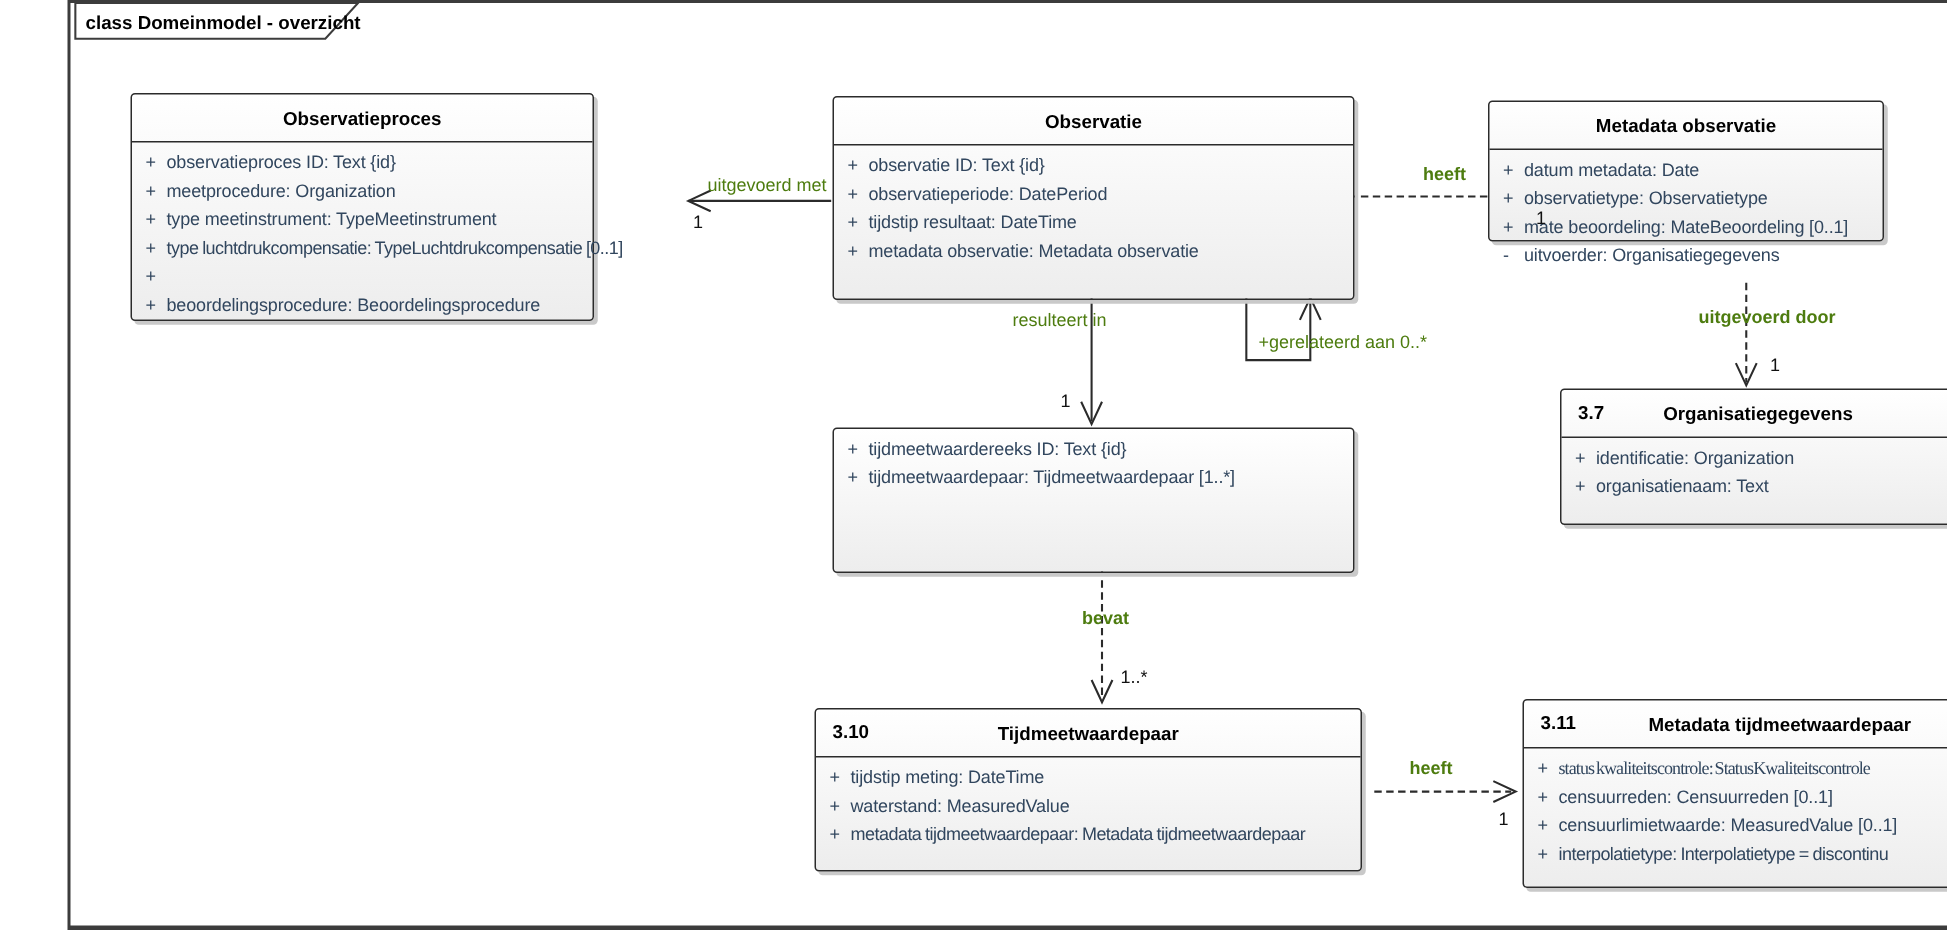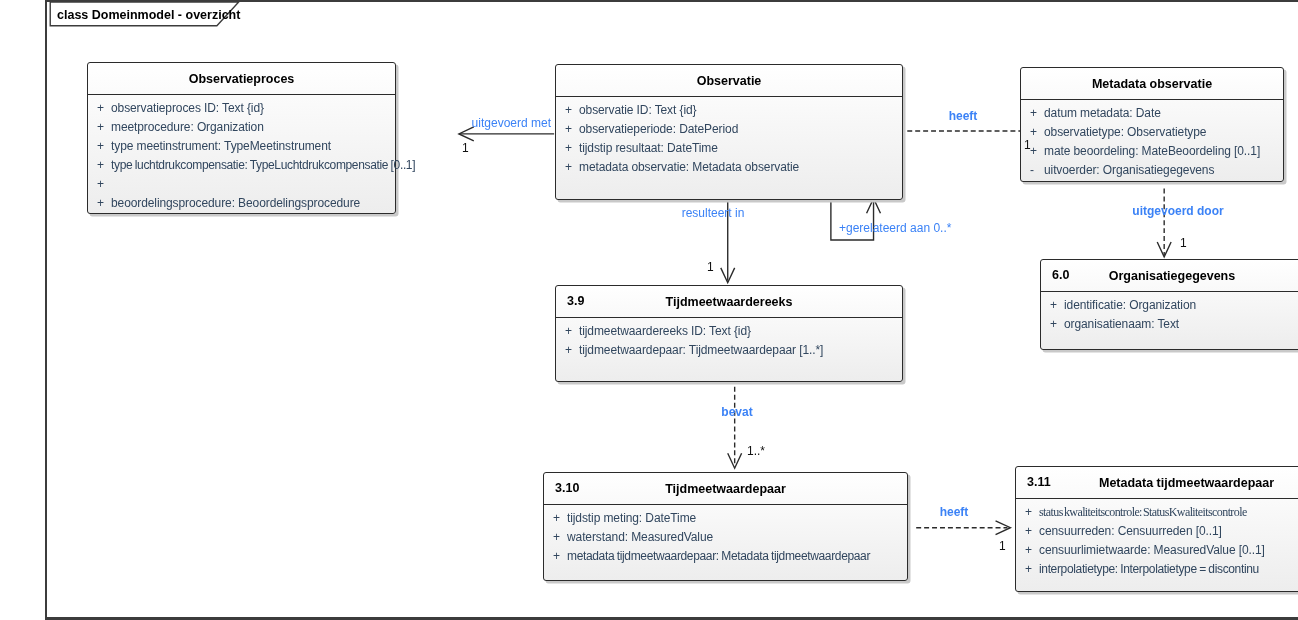--- a/index.html
+++ b/index.html
@@ -35,23 +35,23 @@
     font-size:12.5px;font-weight:bold;color:var(--title-text);
   }
   .cls-num{position:absolute;left:11px;top:8px;font-size:12.5px;font-weight:bold;}
   .cls-attrs{padding-top:4px;}
   .attr{display:flex;line-height:19px;font-size:12px;color:var(--attribute-text);}
   .attr .vis{flex:none;width:23px;padding-left:9px;}
   .attr .atext{white-space:nowrap;letter-spacing:-0.1px;}
   .attr .atext.condense-sm{letter-spacing:-0.35px;word-spacing:-0.5px;}
   .attr .atext.condense{letter-spacing:-0.6px;word-spacing:-1.2px;font-family:Liberation Serif, serif;}
   .clabel{
-    position:absolute;z-index:3;font-size:12px;color:#3b82f6;white-space:nowrap;line-height:14px;
-  }
-  .clabel.wrap{white-space:normal;text-align:center;}
+    position:absolute;z-index:3;font-size:12px;color:#4d7c0f;white-space:nowrap;line-height:14px;
+  }
+  .clabel.wrap{white-space:normal;}
   .clabel.right{text-align:right;}
   .clabel.center{text-align:center;font-weight:bold;}
   .mult{position:absolute;z-index:3;font-size:12px;color:#111;line-height:13px;}
 </style>
 </head>
 <body>
 
 <div class="canvas">
 
   <svg class="wires" viewBox="0 0 1298 620">
@@ -146,21 +146,21 @@
           <span class="vis">+</span>
           <span class="atext">tijdstip resultaat: DateTime</span>
         </div>
       <div class="attr">
           <span class="vis">+</span>
           <span class="atext">metadata observatie: Metadata observatie</span>
         </div>
     </div>
   </div>
 
-  <div class="uml-class" style="left:973px;top:65px;width:264px;height:115px">
+  <div class="uml-class" style="left:945px;top:65px;width:264px;height:94px">
     <div class="cls-title">
       <span class="cls-num"></span>
       <span class="cls-name">Metadata observatie</span>
     </div>
     <div class="cls-attrs">
       <div class="attr">
           <span class="vis">+</span>
           <span class="atext">datum metadata: Date</span>
         </div>
       <div class="attr">
@@ -173,40 +173,36 @@
         </div>
       <div class="attr">
           <span class="vis">-</span>
           <span class="atext">uitvoerder: Organisatiegegevens</span>
         </div>
     </div>
   </div>
 
   <div class="uml-class" style="left:993px;top:257px;width:264px;height:91px">
     <div class="cls-title">
-      <span class="cls-num">6.0</span>
+      <span class="cls-num">3.7</span>
       <span class="cls-name">Organisatiegegevens</span>
     </div>
     <div class="cls-attrs">
       <div class="attr">
           <span class="vis">+</span>
           <span class="atext">identificatie: Organization</span>
         </div>
       <div class="attr">
           <span class="vis">+</span>
           <span class="atext">organisatienaam: Text</span>
         </div>
     </div>
   </div>
 
   <div class="uml-class" style="left:508px;top:283px;width:348px;height:97px">
-    <div class="cls-title">
-      <span class="cls-num">3.9</span>
-      <span class="cls-name">Tijdmeetwaardereeks</span>
-    </div>
     <div class="cls-attrs">
       <div class="attr">
           <span class="vis">+</span>
           <span class="atext">tijdmeetwaardereeks ID: Text {id}</span>
         </div>
       <div class="attr">
           <span class="vis">+</span>
           <span class="atext">tijdmeetwaardepaar: Tijdmeetwaardepaar [1..*]</span>
         </div>
     </div>

